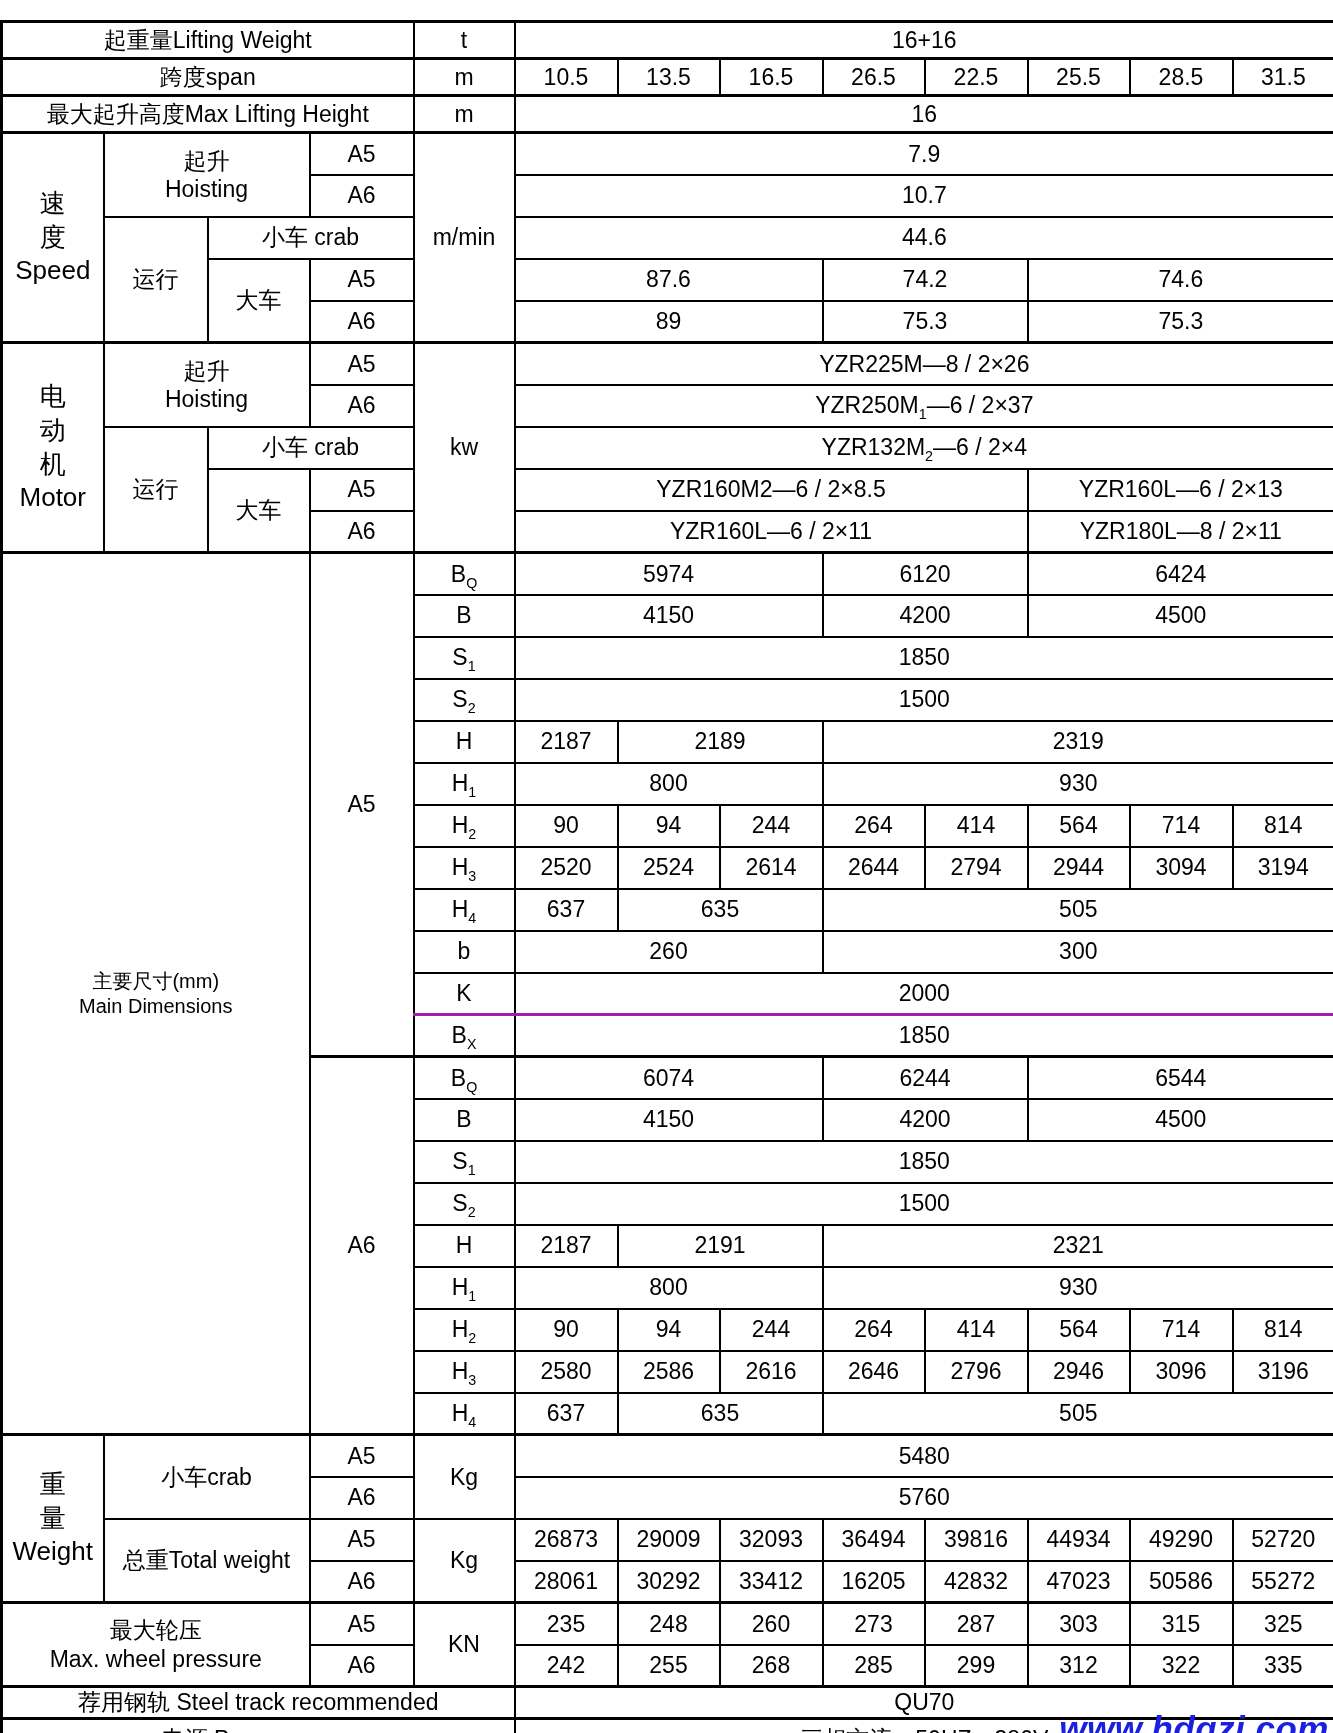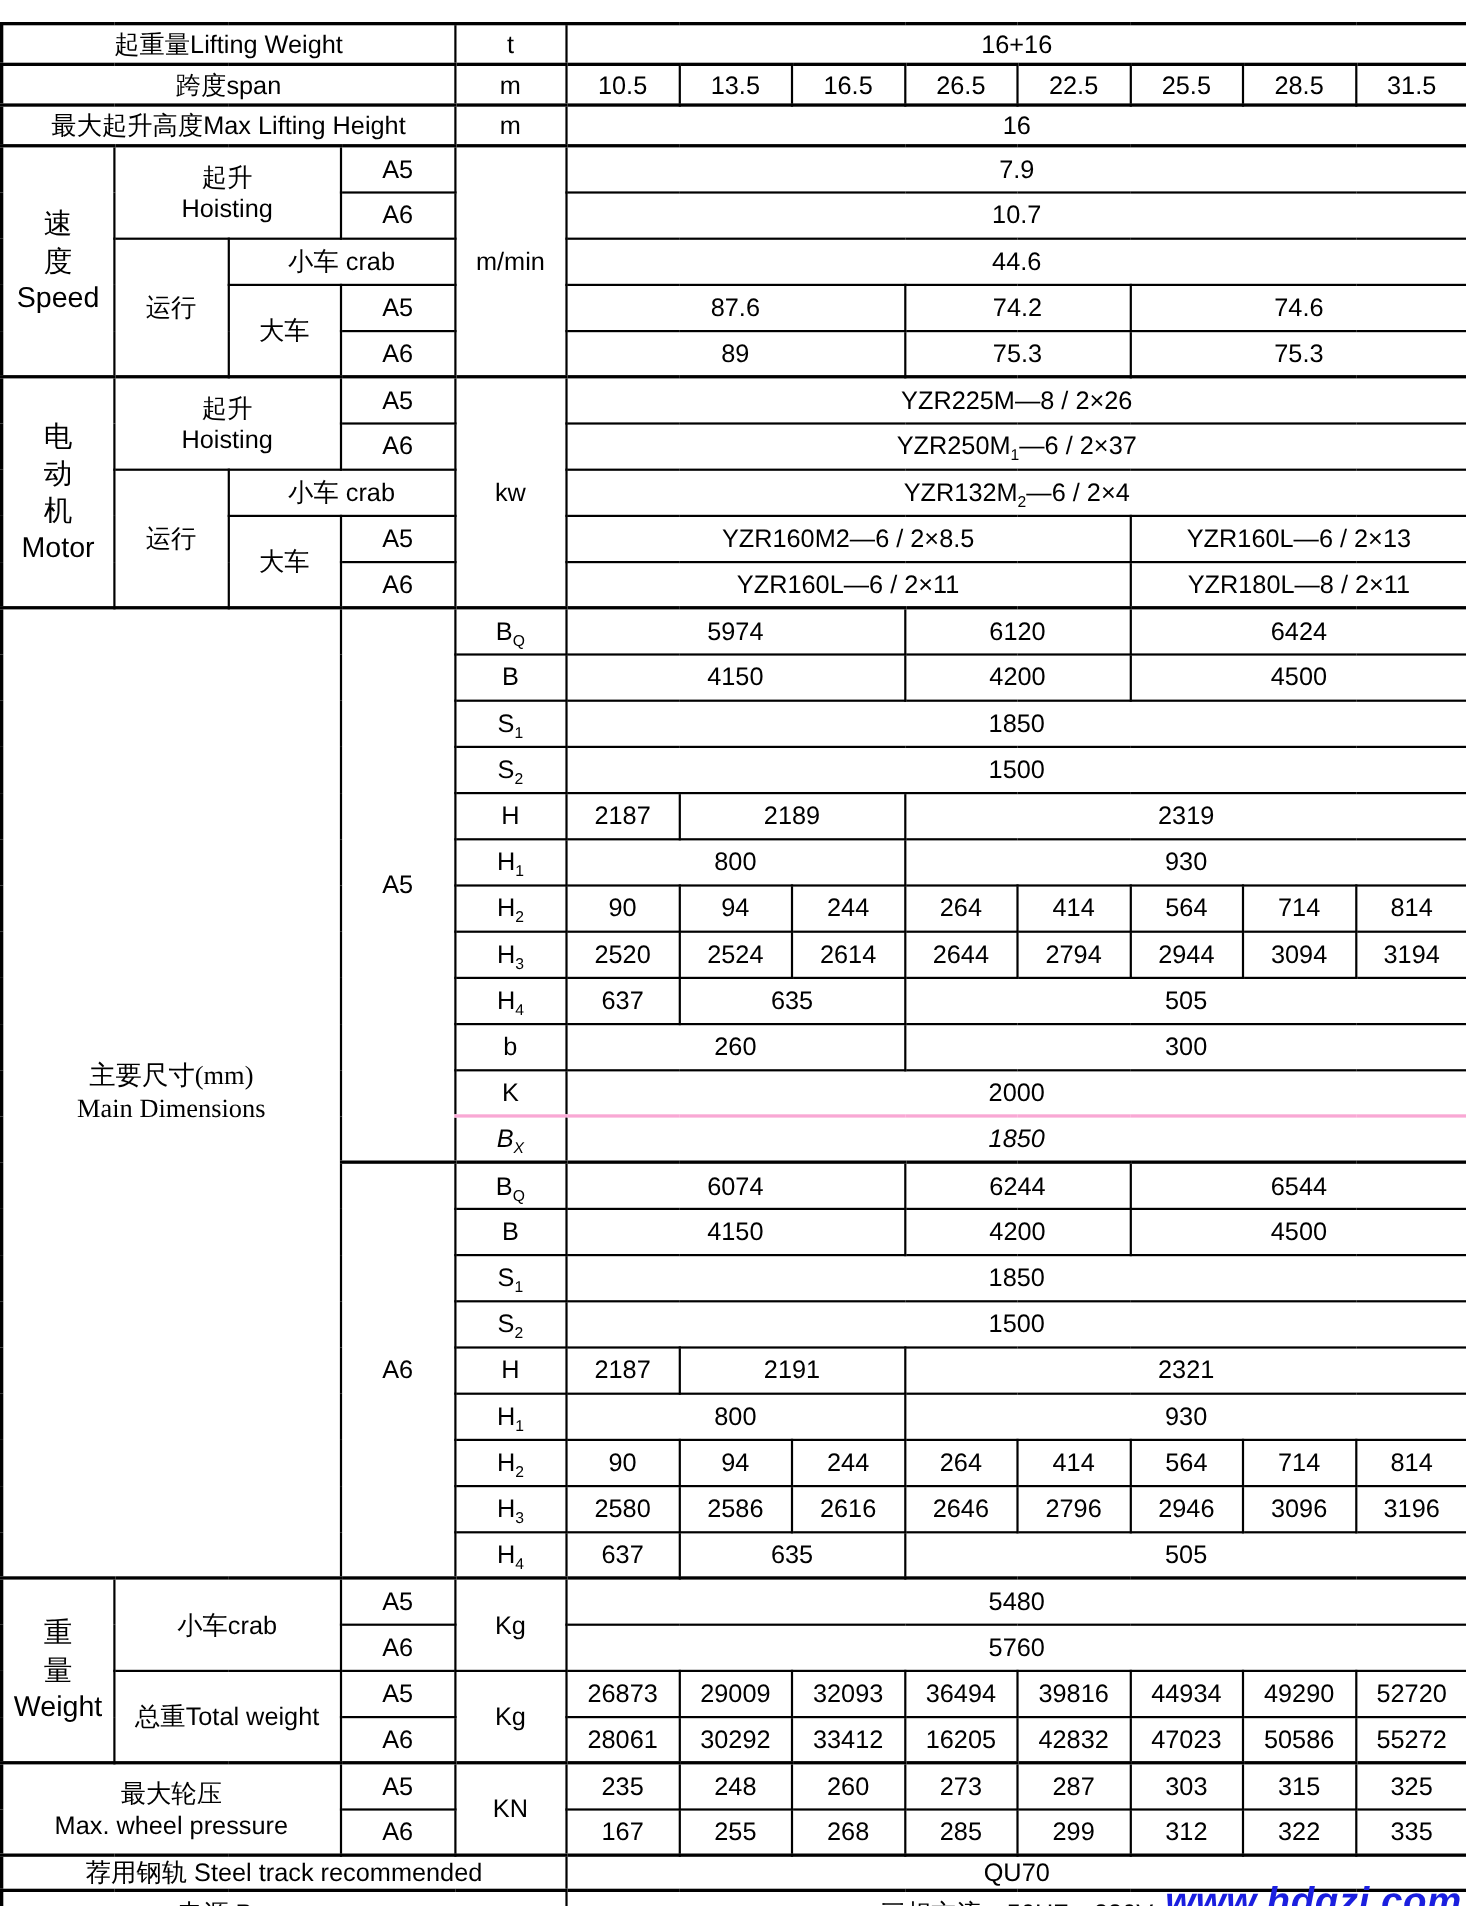--- a/index.html
+++ b/index.html
@@ -18,23 +18,23 @@
     border:2px solid #000;
     text-align:center;vertical-align:middle;
     font-size:23px;line-height:1.22;
     padding:0 2px;overflow:hidden;
     white-space:pre-line;
   }
   tbody tr{height:42px;}
   tbody tr:nth-child(-n+3){height:37px;}
   tbody tr:nth-child(41){height:32px;}
   tr.sec td{border-top:3px solid #000;}
-  td.tt{border-top:3px solid #f9a8d4;font-style:italic;}
+  td.tt{border-top:3px solid #a21caf;}
   td.vlab{font-size:26px;line-height:1.3;}
-  td.dimlab{font-size:24px;font-family:Liberation Serif, serif;}
+  td.dimlab{font-size:20px;}
   sub{font-size:62%;line-height:0;}
   .watermark{
     position:absolute;right:4px;bottom:4px;
     font-size:35px;font-weight:bold;font-style:italic;
     letter-spacing:0.5px;
   }
 </style>
 </head>
 <body>
 
@@ -322,21 +322,21 @@
           <td data-name="value-cell">248</td>
           <td data-name="value-cell">260</td>
           <td data-name="value-cell">273</td>
           <td data-name="value-cell">287</td>
           <td data-name="value-cell">303</td>
           <td data-name="value-cell">315</td>
           <td data-name="value-cell">325</td>
         </tr>
         <tr>
           <td data-name="class-a6">A6</td>
-          <td data-name="value-cell">167</td>
+          <td data-name="value-cell">242</td>
           <td data-name="value-cell">255</td>
           <td data-name="value-cell">268</td>
           <td data-name="value-cell">285</td>
           <td data-name="value-cell">299</td>
           <td data-name="value-cell">312</td>
           <td data-name="value-cell">322</td>
           <td data-name="value-cell">335</td>
         </tr>
         <tr class="sec">
           <td colspan="5" data-name="label-steel-track">荐用钢轨 Steel track recommended</td>

